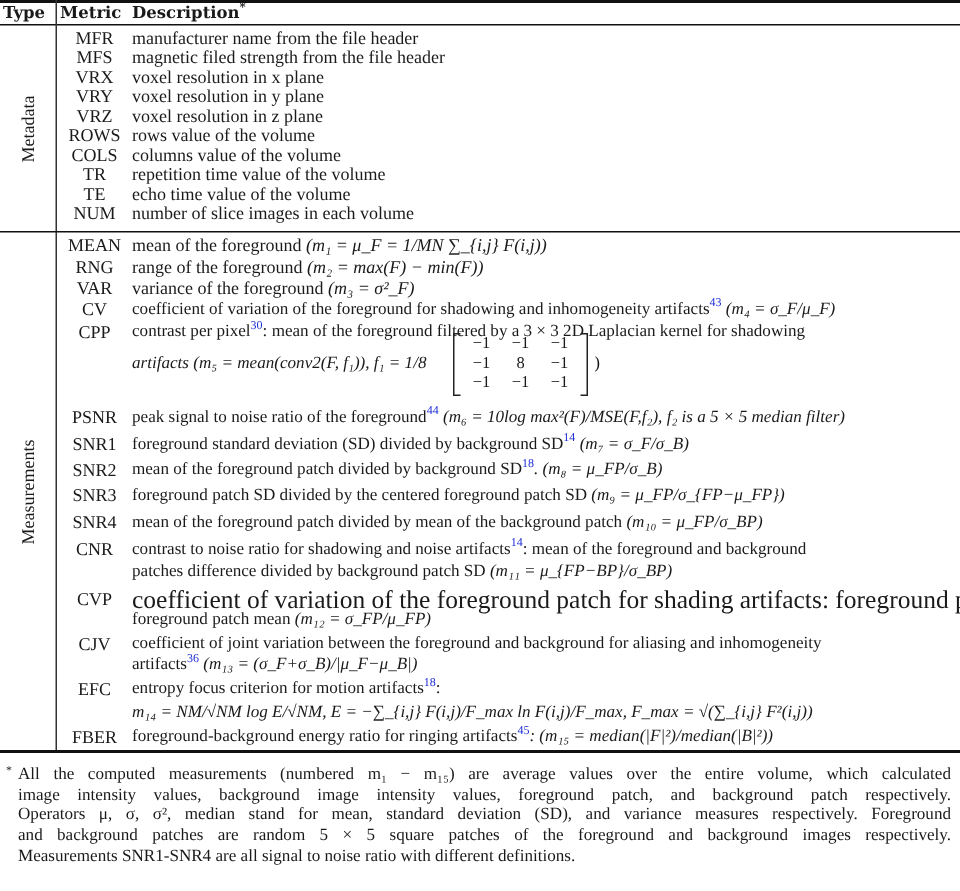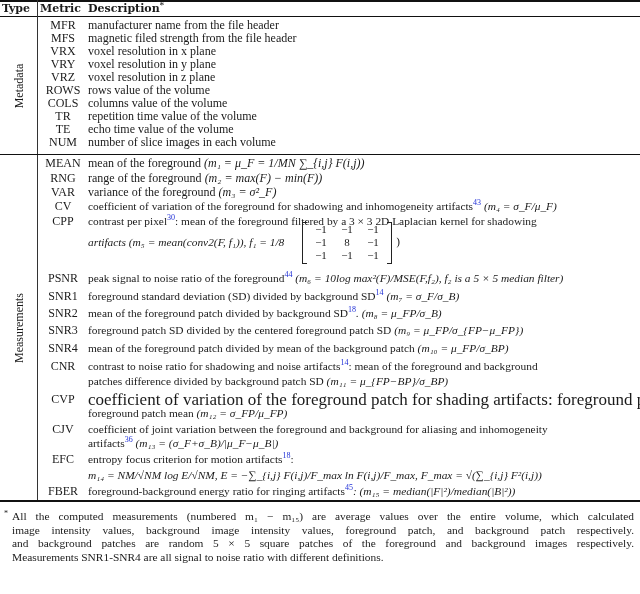--- a/index.html
+++ b/index.html
@@ -211,17 +211,18 @@
       <span class="metric">FBER</span>
       <span class="desc" style="font-size:11.4px;"><span>foreground-background energy ratio for ringing artifacts</span><span class="cite">45</span><span class="math">: (m₁₅ = median(|F|²)/median(|B|²))</span></span>
     </div>
 
   <div class="rule thick" style="top:500px;"></div>
 
   <div class="footnote">
     <span class="mark">*</span>
     <span class="fn-line" style="padding-left:6px;">All the computed measurements (numbered m₁ − m₁₅) are average values over the entire volume, which calculated</span>
     <span class="fn-line" style="padding-left:6px;">image intensity values, background image intensity values, foreground patch, and background patch respectively.</span>
+    <span class="fn-line" style="padding-left:6px;">Operators μ, σ, σ², median stand for mean, standard deviation (SD), and variance measures respectively. Foreground</span>
     <span class="fn-line" style="padding-left:6px;">and background patches are random 5 × 5 square patches of the foreground and background images respectively.</span>
     <span class="fn-line last" style="padding-left:6px;">Measurements SNR1-SNR4 are all signal to noise ratio with different definitions.</span>
   </div>
 
 </div>
 
 </body></html>

